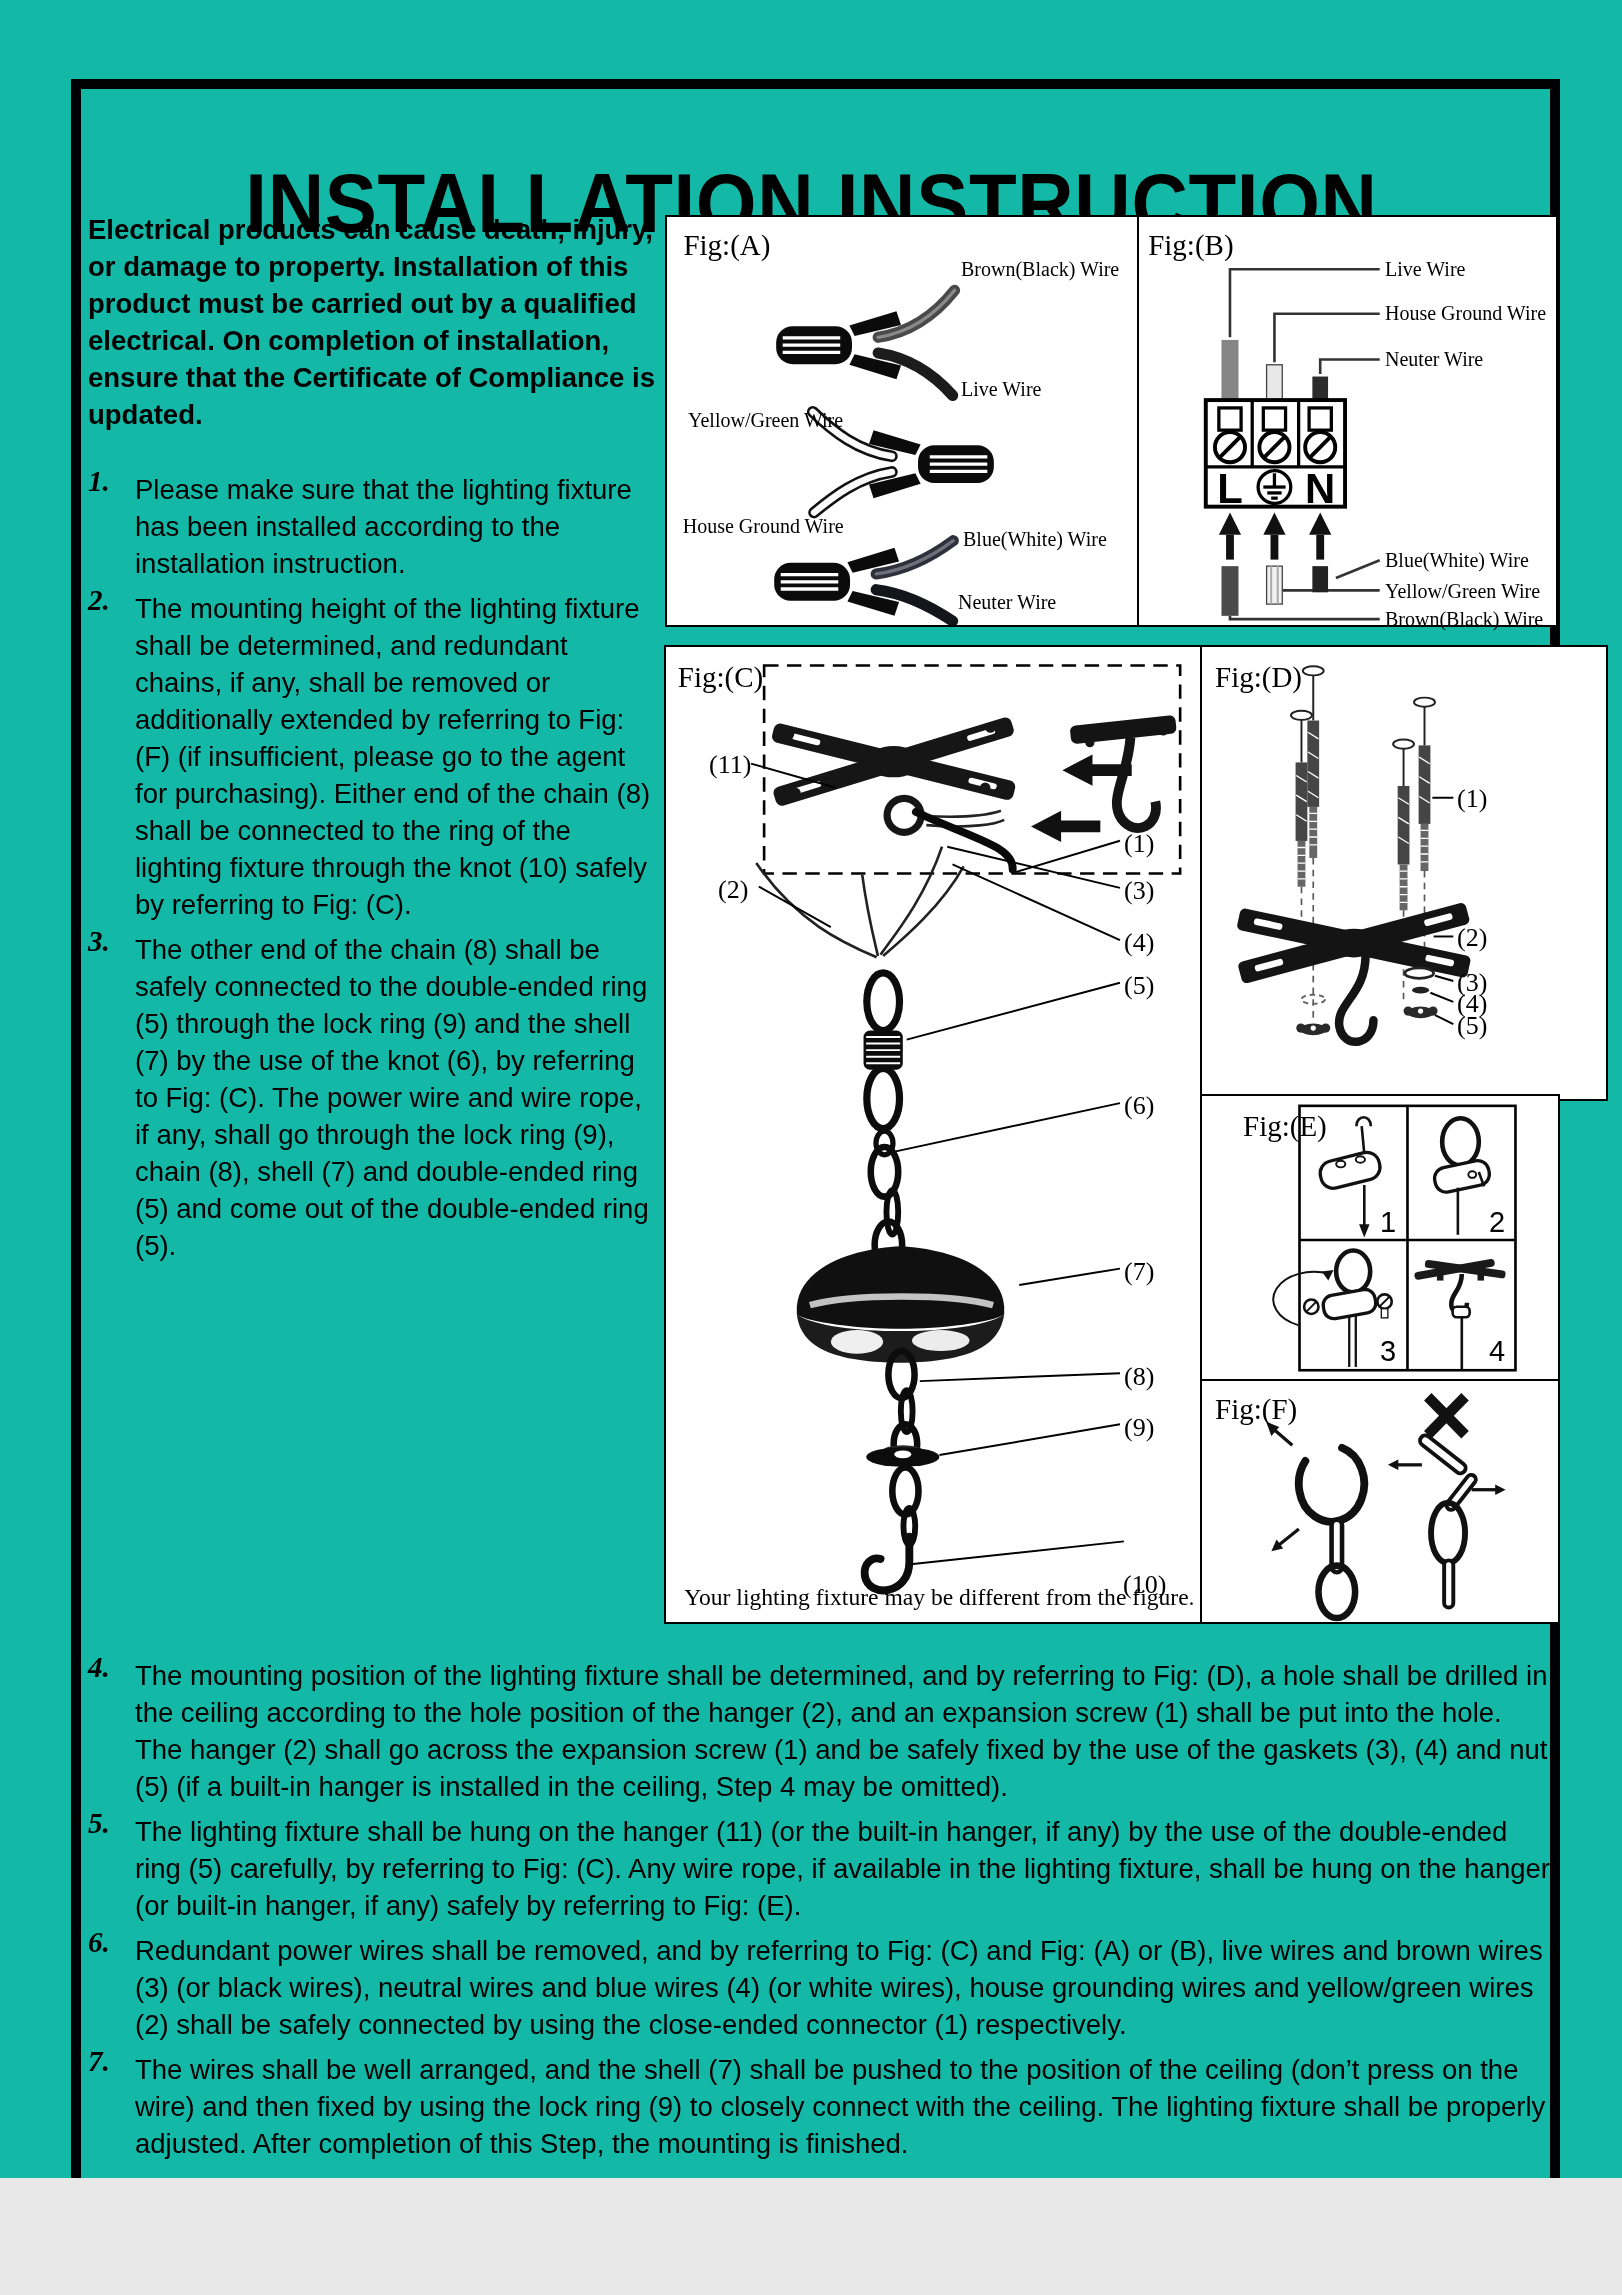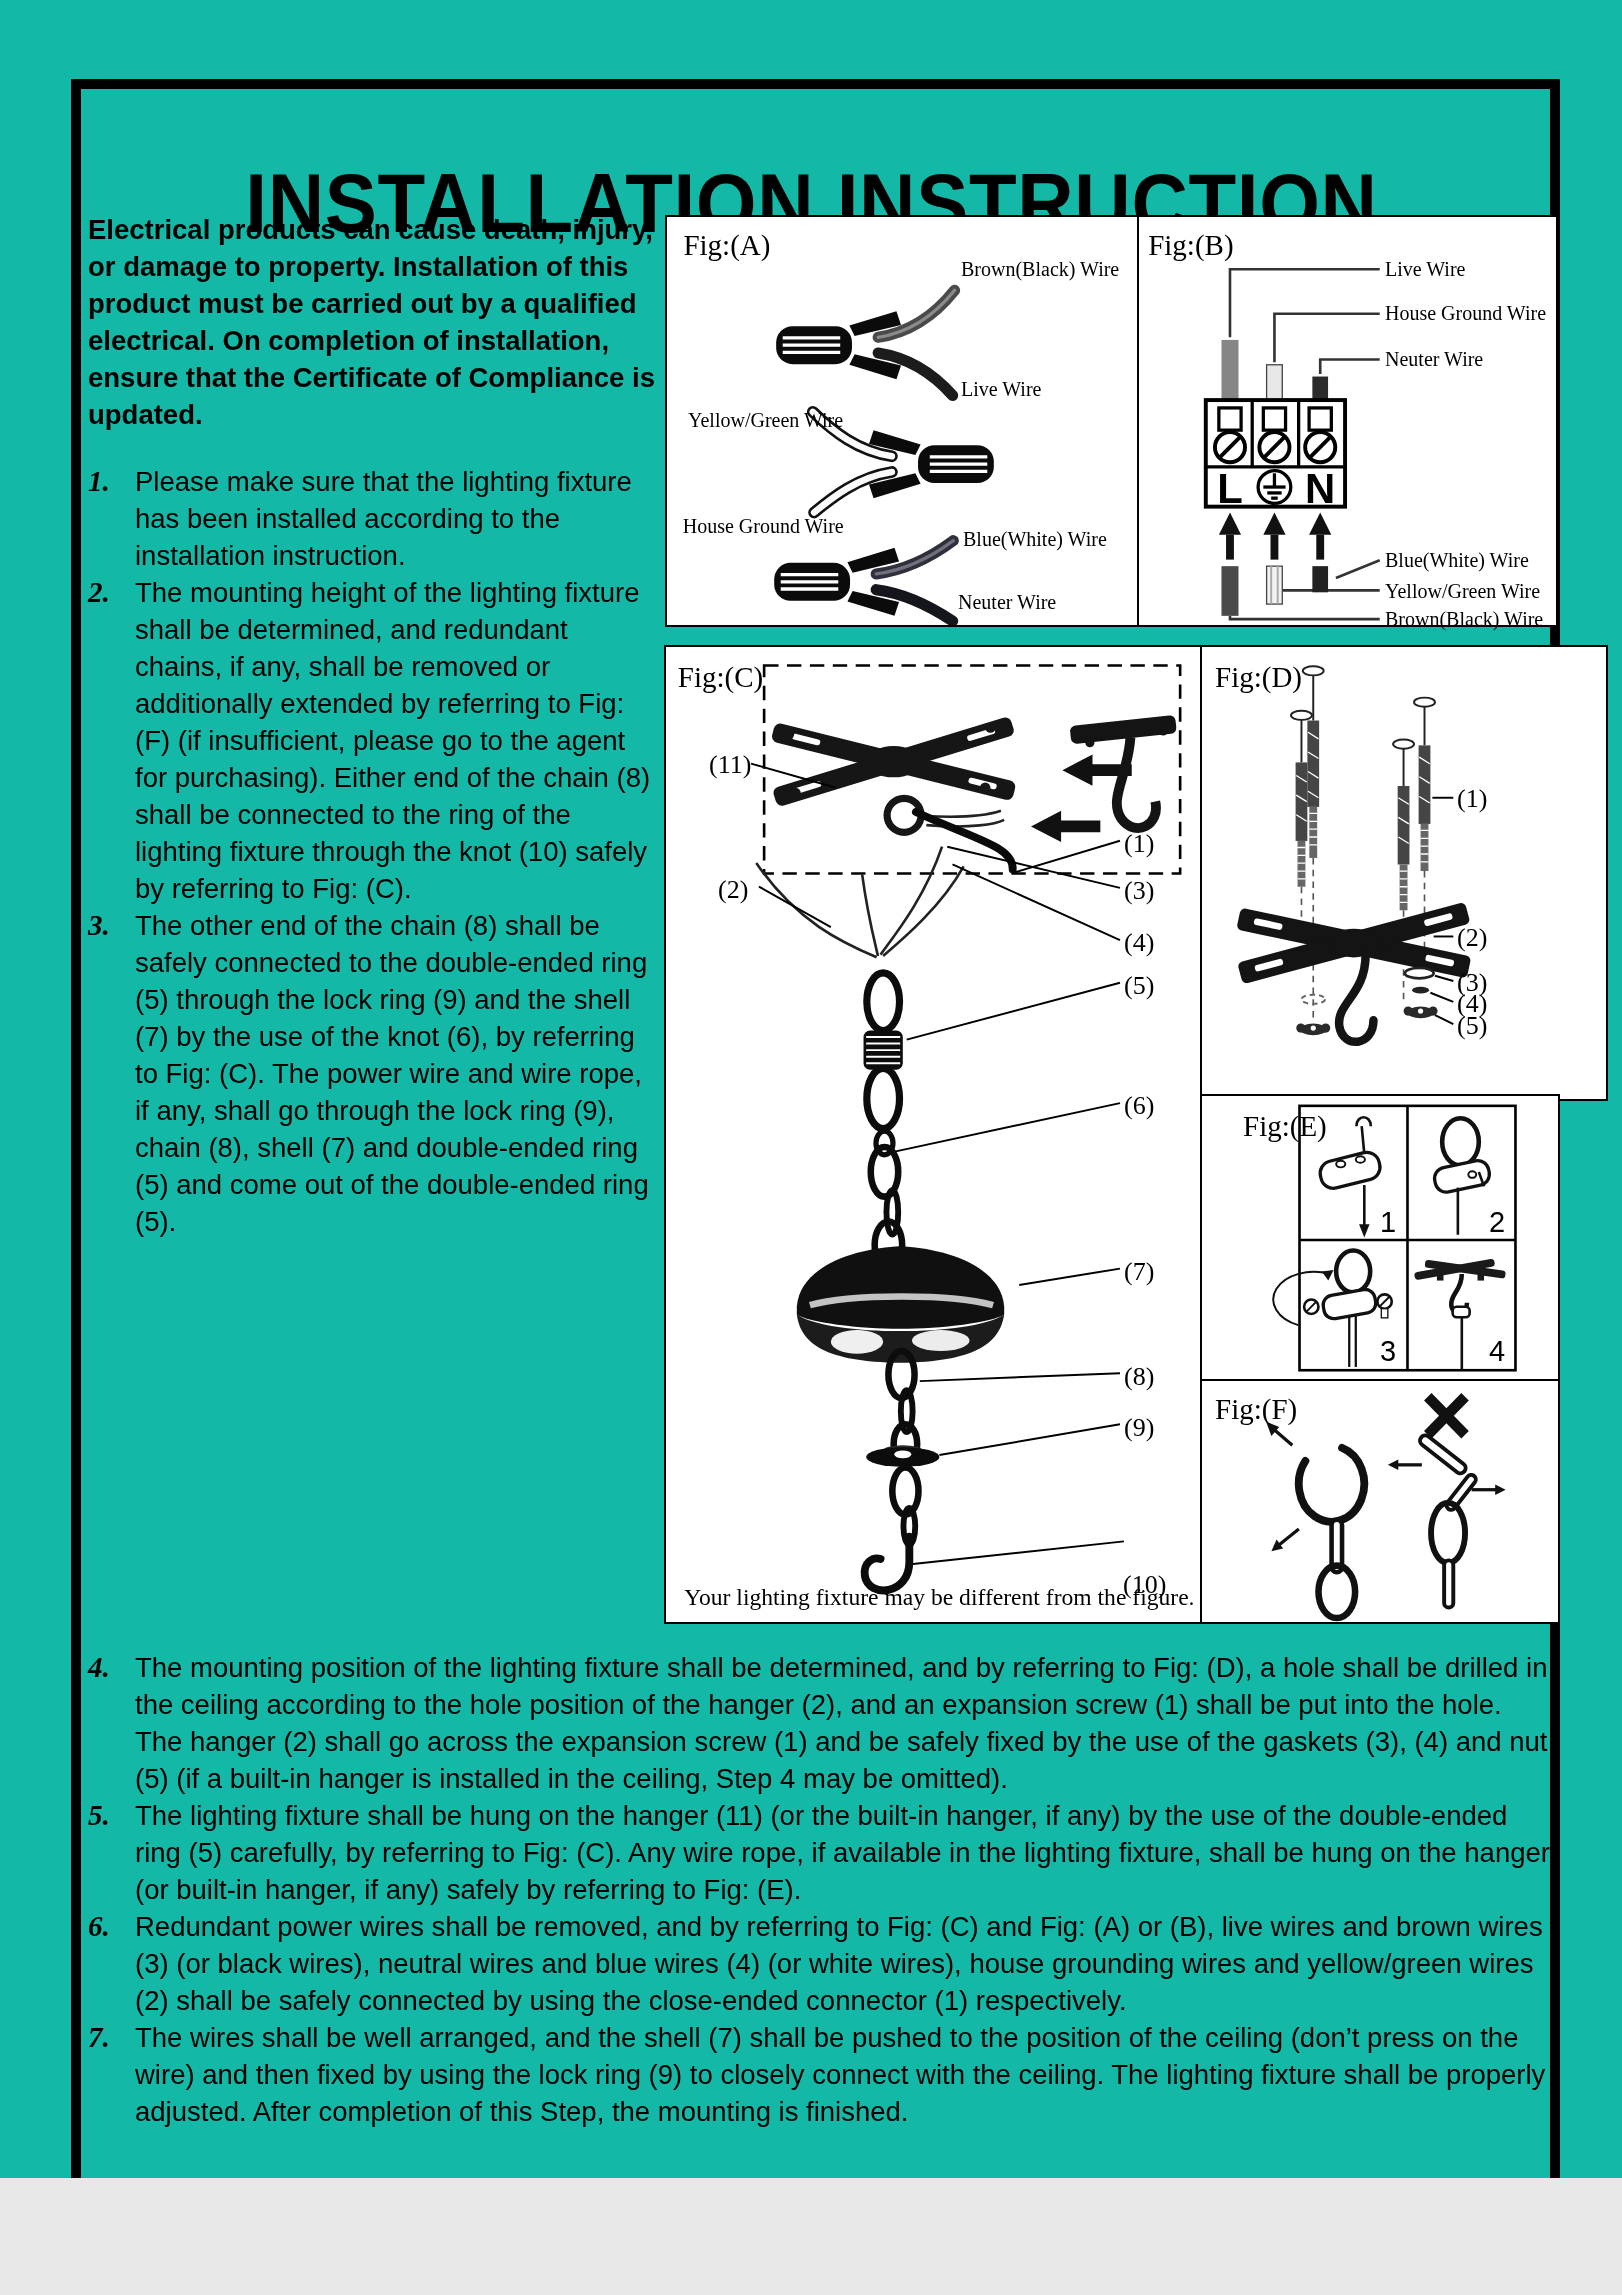--- a/index.html
+++ b/index.html
@@ -11,21 +11,21 @@
          transform:scaleX(.93);transform-origin:center;white-space:nowrap;letter-spacing:0.7px;}
   
   #leftcol{position:absolute;left:88px;top:211px;width:573px;font-size:27.5px;line-height:37px;}
   #leftcol p{margin:0;}
   .warn{font-style:italic;font-weight:bold;}
   .b{font-weight:bold;}
   #steps-left{margin-top:30px;}
   .step{display:flex;margin:0;}
   .step .num{flex:none;width:47px;font-family:"Liberation Serif",serif;
              font-style:italic;font-weight:bold;font-size:29px;}
-  .step .txt{flex:1;}
+  .step .txt{flex:1;margin-top:8px;}
   #bottomcol{position:absolute;left:88px;top:1649px;width:1464px;font-size:27.5px;line-height:37px;}
   
   .figbox{position:absolute;border:2.6px solid #000;background:#fff;}
   .figlabel{position:absolute;font-family:"Liberation Serif",serif;font-size:29px;}
   .flabel{position:absolute;font-family:"Liberation Serif",serif;font-size:20px;white-space:nowrap;}
   .callout{position:absolute;font-family:"Liberation Serif",serif;font-size:26px;white-space:nowrap;}
   .panelnum{position:absolute;font-family:"Liberation Sans",sans-serif;font-size:29px;}
   .fignote{position:absolute;font-family:"Liberation Serif",serif;font-size:23.6px;white-space:nowrap;}
   .figsvg{position:absolute;left:0;top:0;}
   #figA,#figB{position:absolute;top:0;height:408px;}

